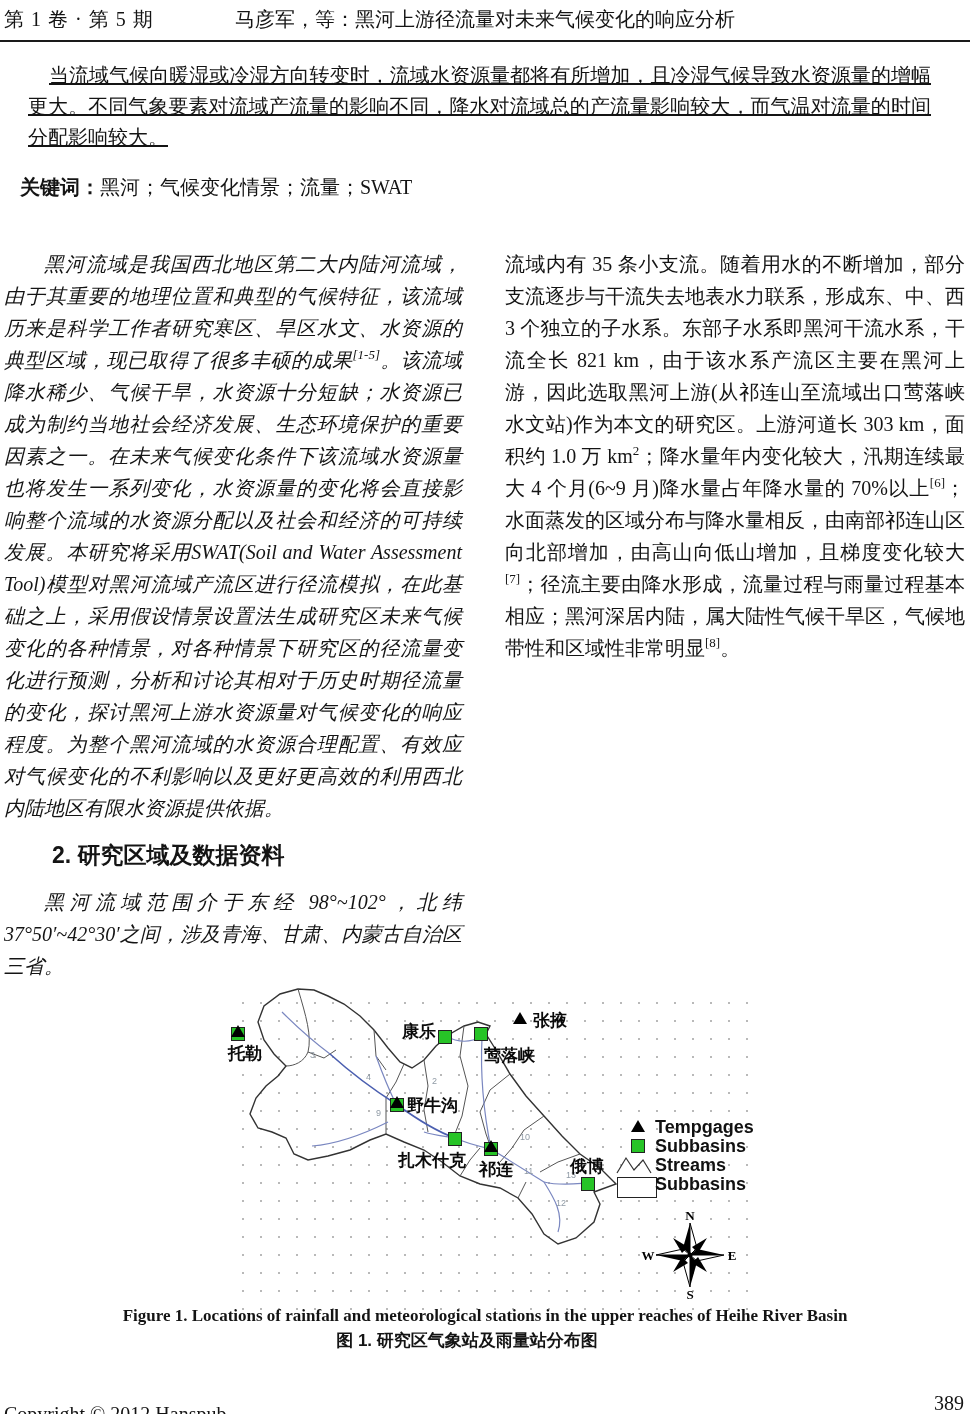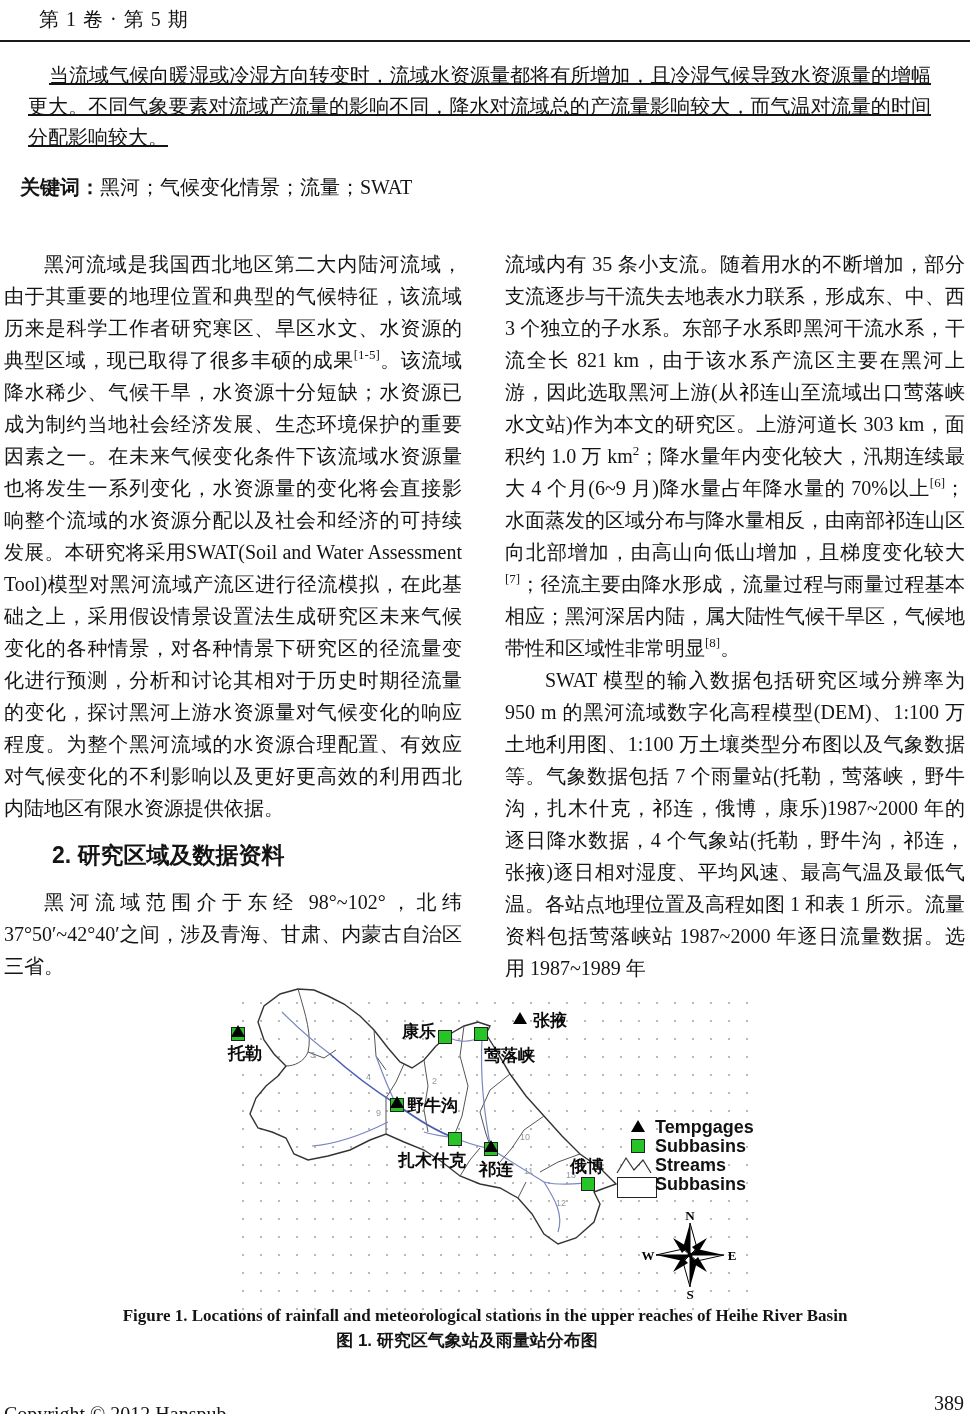--- a/index.html
+++ b/index.html
@@ -2,21 +2,21 @@
 <html><head>
 <meta charset="utf-8">
 <style>
   html,body{margin:0;padding:0;}
   body{
     width:970px;height:1414px;position:relative;background:#ffffff;
     font-family:"Liberation Serif",serif;color:#141414;overflow:hidden;
   }
   
   .pg-header{position:absolute;top:6px;left:4px;right:4px;height:30px;font-size:20px;}
-  .issue{position:absolute;left:0;top:0;letter-spacing:1px;margin-left:35px;}
+  .issue{position:absolute;left:0;top:0;letter-spacing:1px;}
   .running-title{position:absolute;left:0;right:0;top:0;text-align:center;}
   .header-rule{position:absolute;top:40px;left:0;width:970px;border-top:2px solid #1a1a1a;}
 
   
   .abstract{
     position:absolute;top:60px;left:28px;width:903px;
     font-size:20px;line-height:31px;text-align:justify;text-indent:21px;text-decoration:underline;
   }
   .keywords{position:absolute;top:174px;left:20px;font-size:20px;}
   .kw-label{font-family:"Liberation Sans",sans-serif;font-weight:bold;}
@@ -24,21 +24,21 @@
   
   .col{position:absolute;top:248px;font-size:20px;line-height:32px;text-align:justify;}
   .col-left{left:4px;width:458px;}
   .col-right{left:505px;width:460px;}
   .sec-title{
     font-family:"Liberation Sans",sans-serif;font-weight:bold;font-size:23px;
     line-height:30px;text-align:left;margin:0 0 16px 0;text-indent:0;
   }
   .sec-title.second{margin-top:16px;margin-left:48px;}
   .body-p{margin:0;}
-  .indent{text-indent:40px;}
+  .indent{text-indent:40px;font-style:italic;}
   sup{font-size:13px;line-height:0;}
 
   
   .map{
     position:absolute;left:228px;top:986px;width:530px;height:326px;background:#ffffff;
     background-image:radial-gradient(circle,#b9b9b9 1px,rgba(0,0,0,0) 1.4px);
     background-size:18px 18px;background-position:6px 8px;
   }
   .map svg.basin{position:absolute;left:0;top:0;}
   .station{position:absolute;width:0;height:0;}
@@ -63,37 +63,37 @@
   .caption-zh{position:absolute;top:1329px;left:0;width:934px;text-align:center;font-weight:bold;font-size:17px;font-family:"Liberation Sans",sans-serif;}
   .pg-footer{position:absolute;top:1384px;left:4px;right:6px;font-size:20px;}
   .copyright{position:absolute;left:0;top:0;margin-top:19px;}
   .page-num{position:absolute;right:0;top:8px;text-align:right;}
 </style>
 </head>
 <body>
 
 <div class="pg-header">
   <span class="issue">第 1 卷 · 第 5 期</span>
+  <span class="running-title">马彦军，等：黑河上游径流量对未来气候变化的响应分析</span>
 </div>
 <div class="header-rule"></div>
 
 <div class="abstract">当流域气候向暖湿或冷湿方向转变时，流域水资源量都将有所增加，且冷湿气候导致水资源量的增幅更大。不同气象要素对流域产流量的影响不同，降水对流域总的产流量影响较大，而气温对流量的时间分配影响较大。</div>
 <div class="keywords">
   <span class="kw-label">关键词：</span><span>黑河；气候变化情景；流量；SWAT</span>
 </div>
 
 <div class="col col-left">
   <p class="body-p indent"><span>黑河流域是我国西北地区第二大内陆河流域，由于其重要的地理位置和典型的气候特征，该流域历来是科学工作者研究寒区、旱区水文、水资源的典型区域，现已取得了很多丰硕的成果</span><sup>[1-5]</sup><span>。该流域降水稀少、气候干旱，水资源十分短缺；水资源已成为制约当地社会经济发展、生态环境保护的重要因素之一。在未来气候变化条件下该流域水资源量也将发生一系列变化，水资源量的变化将会直接影响整个流域的水资源分配以及社会和经济的可持续发展。本研究将采用SWAT(Soil and Water Assessment Tool)模型对黑河流域产流区进行径流模拟，在此基础之上，采用假设情景设置法生成研究区未来气候变化的各种情景，对各种情景下研究区的径流量变化进行预测，分析和讨论其相对于历史时期径流量的变化，探讨黑河上游水资源量对气候变化的响应程度。为整个黑河流域的水资源合理配置、有效应对气候变化的不利影响以及更好更高效的利用西北内陆地区有限水资源提供依据。</span></p>
   <h2 class="sec-title second">2. 研究区域及数据资料</h2>
-  <p class="body-p indent">黑河流域范围介于东经 98°~102°，北纬 37°50′~42°40′之间，涉及青海、甘肃、内蒙古自治区三省。</p>
+  <p class="body-p indent">黑河流域范围介于东经 98°~102°，北纬 37°50′~42°30′之间，涉及青海、甘肃、内蒙古自治区三省。</p>
 </div>
 
 <div class="col col-right">
   <p class="body-p"><span>流域内有 35 条小支流。随着用水的不断增加，部分支流逐步与干流失去地表水力联系，形成东、中、西 3 个独立的子水系。东部子水系即黑河干流水系，干流全长 821 km，由于该水系产流区主要在黑河上游，因此选取黑河上游(从祁连山至流域出口莺落峡水文站)作为本文的研究区。上游河道长 303 km，面积约 1.0 万 km</span><sup>2</sup><span>；降水量年内变化较大，汛期连续最大 4 个月(6~9 月)降水量占年降水量的 70%以上</span><sup>[6]</sup><span>；水面蒸发的区域分布与降水量相反，由南部祁连山区向北部增加，由高山向低山增加，且梯度变化较大</span><sup>[7]</sup><span>；径流主要由降水形成，流量过程与雨量过程基本相应；黑河深居内陆，属大陆性气候干旱区，气候地带性和区域性非常明显</span><sup>[8]</sup><span>。</span></p>
-  <p class="body-p indent">SWAT 模型的输入数据包括研究区域分辨率为 950 m 的黑河流域数字化高程模型(DEM)、1:100 万土地利用图、1:100 万土壤类型分布图以及气象数据等。气象数据包括 7 个雨量站(托勒，莺落峡，野牛沟，扎木什克，祁连，俄博，康乐)1987~2000 年的逐日降水数据，4 个气象站(托勒，野牛沟，祁连，张掖)逐日相对湿度、平均风速、最高气温及最低气温。各站点地理位置及高程如图 1 和表 1 所示。流量资料包括莺落峡站 1987~2000 年逐日流量数据。选用 1987~1989 年</p>
 </div>
 
 <div class="map">
 
   <svg class="basin" width="530" height="326" viewBox="0 0 530 326">
 
     <path fill="none" stroke="#333" stroke-width="1.4" d="M70,3 L52,8 36,20 30,36 36,54 46,68 58,80 50,90 38,100 28,112 22,128 30,142 44,146 58,152 66,168 80,174 100,170 122,164 142,154 158,148 176,156 196,164 214,176 232,190 252,198 272,202 290,212 304,228 316,248 330,258 348,252 366,236 372,218 366,206 388,198 372,182 352,168 334,150 316,130 298,110 282,88 268,64 258,48 262,40 250,36 236,40 222,48 208,60 196,74 184,82 172,76 160,62 146,44 132,30 116,18 100,10 86,4 Z"></path>
 
     <g fill="none" stroke="#555" stroke-width="1">
       <path d="M70,3 C78,30 84,50 80,66 C76,76 66,80 58,80"></path>

